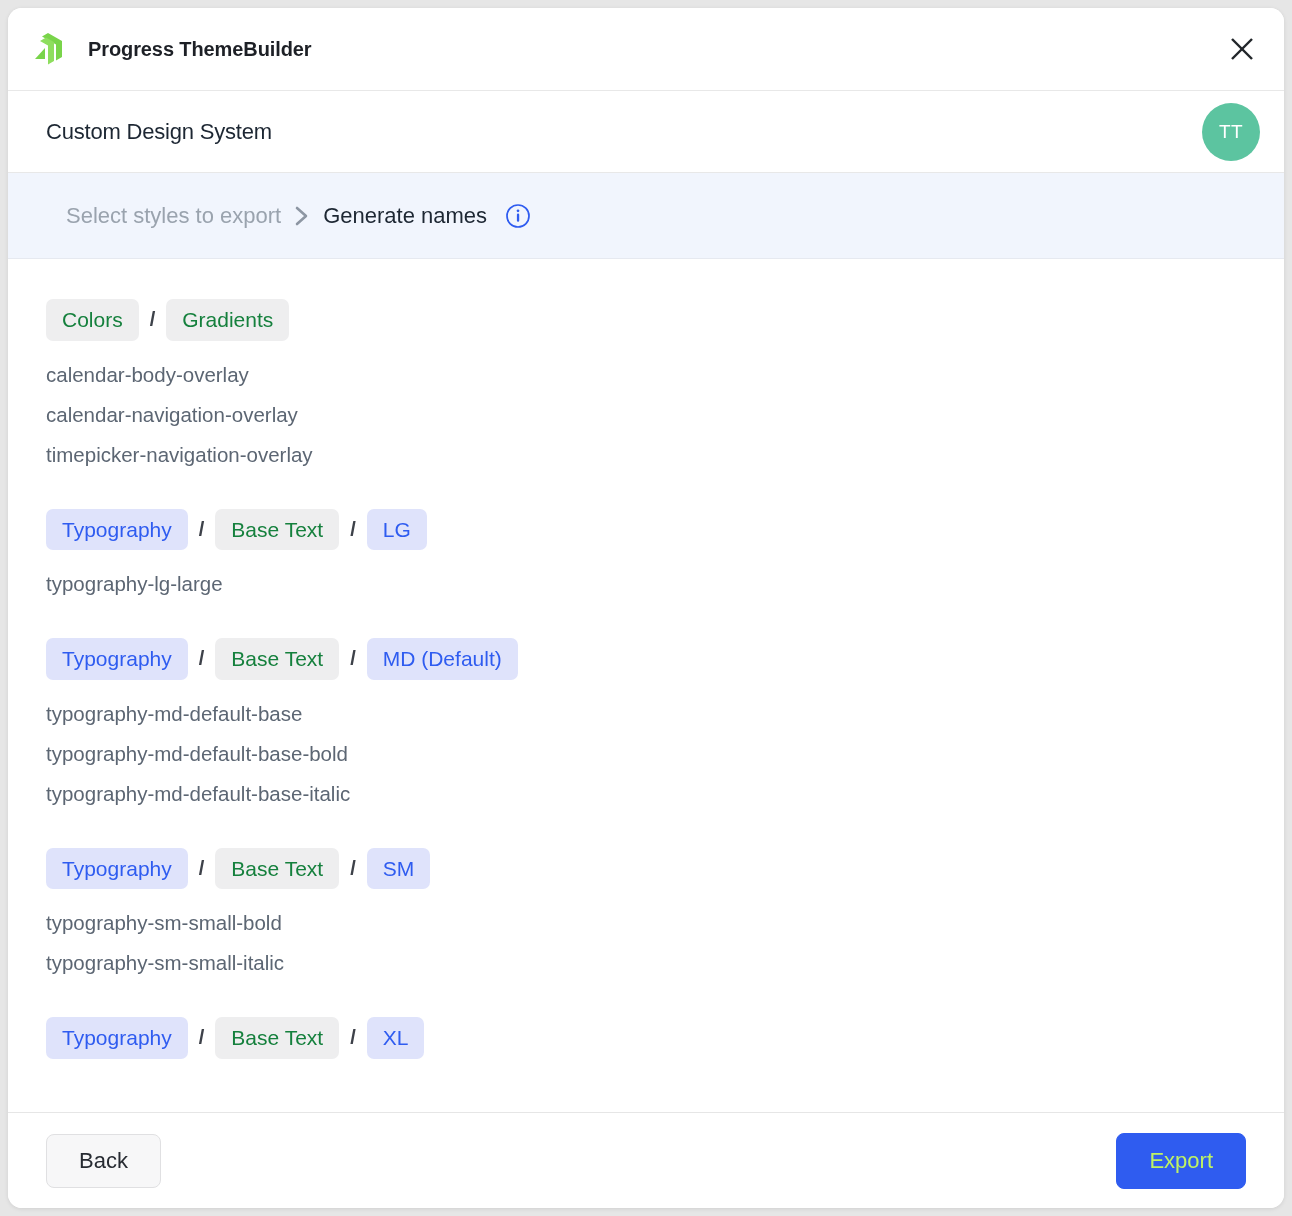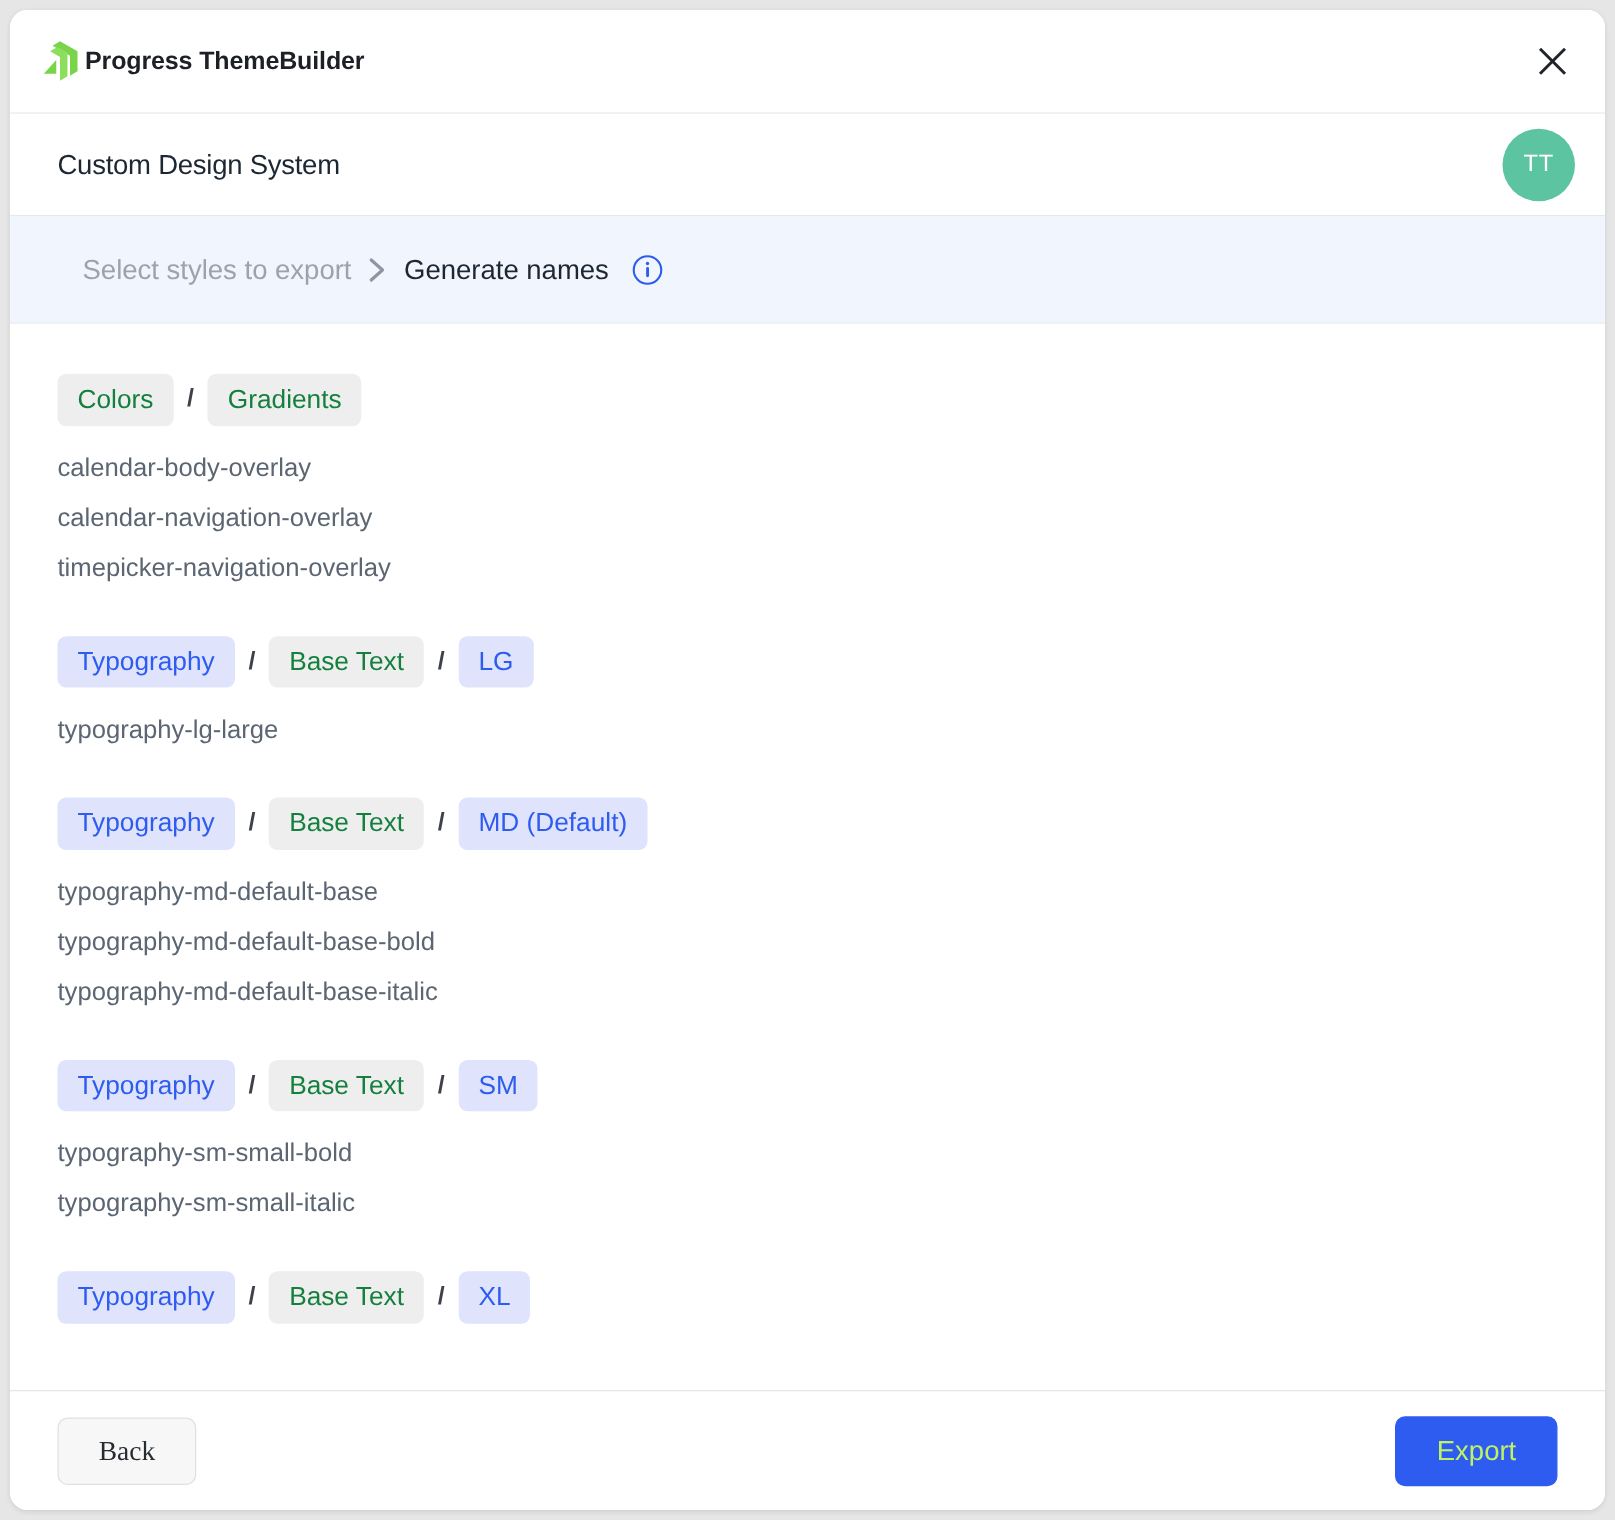--- a/index.html
+++ b/index.html
@@ -32,21 +32,21 @@
     flex: 0 0 83px;
     display: flex;
     align-items: center;
     padding: 0 22px 0 22px;
     border-bottom: 1px solid #e8e8e8;
     background: #fff;
   }
   .brand {
     display: flex;
     align-items: center;
-    gap: 4px;
+    gap: 24px;
   }
   .logo-mark { width: 34px; height: 34px; display:block; }
   .brand-title {
     font-size: 20px;
     font-weight: bold;
     color: #1d2026;
     letter-spacing: -0.1px;
   }
   .titlebar-spacer { flex: 1 1 auto; }
   .close-btn {
@@ -181,21 +181,20 @@
     font-size: 22px;
     border-radius: 8px;
     cursor: pointer;
     line-height: 1;
   }
   .btn-secondary {
     background: #f7f7f8;
     border: 1px solid #e0e0e2;
     color: #272b32;
     padding: 15px 32px;
-    font-family: Liberation Serif, serif;
   }
   .btn-primary {
     background: #2f5cf0;
     border: 1px solid #2f5cf0;
     color: #bef264;
     padding: 16px 32px;
   }
 </style>
 </head>
 <body>

